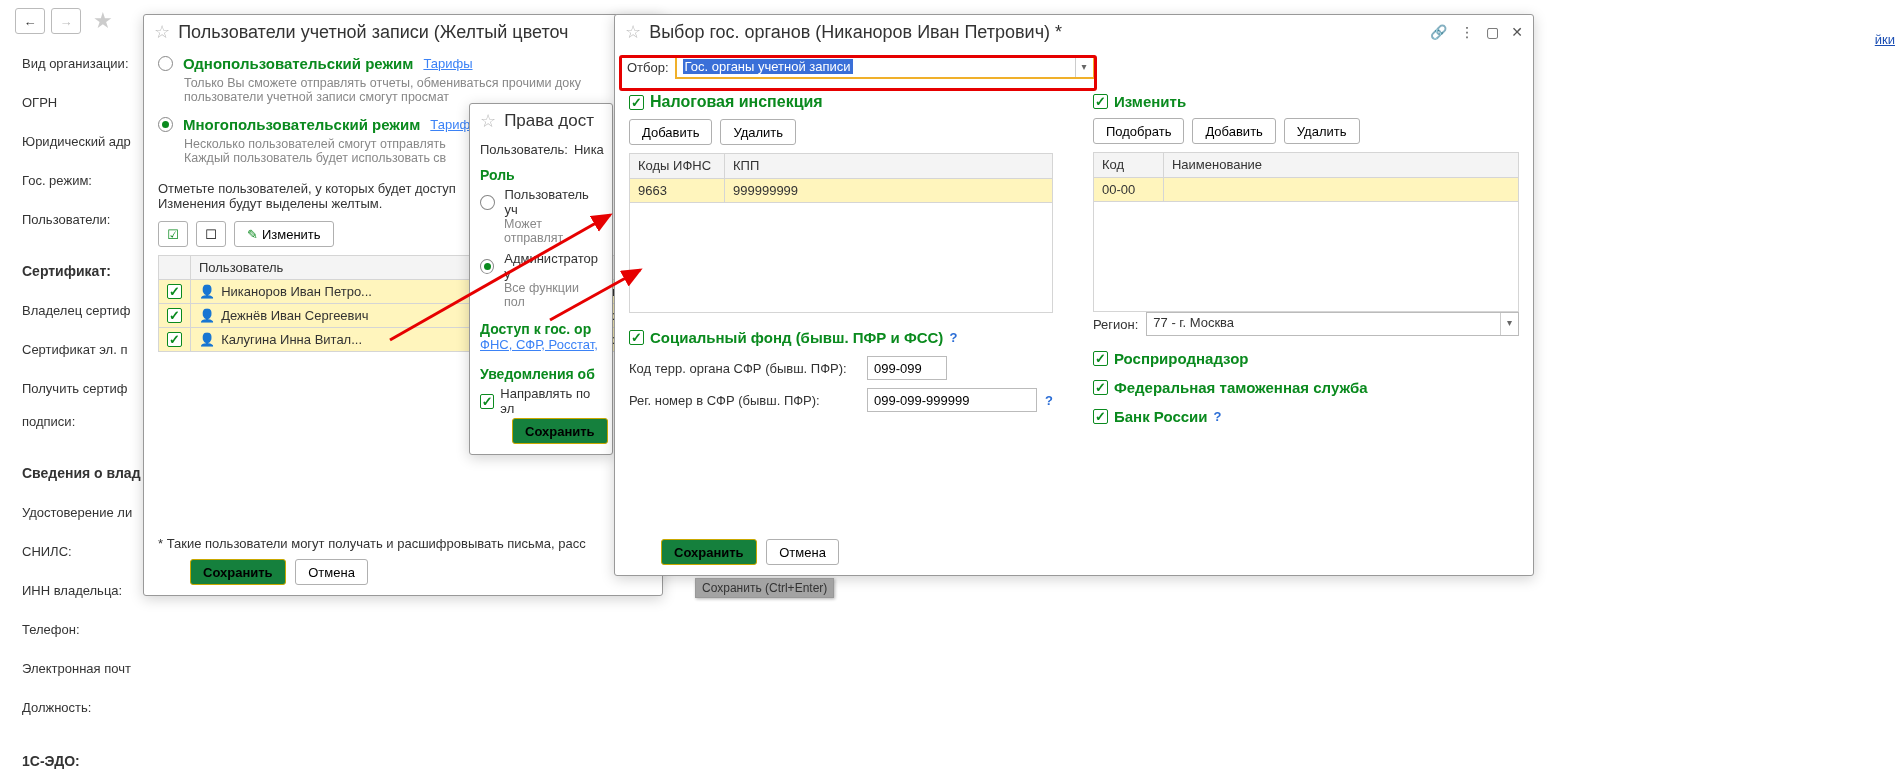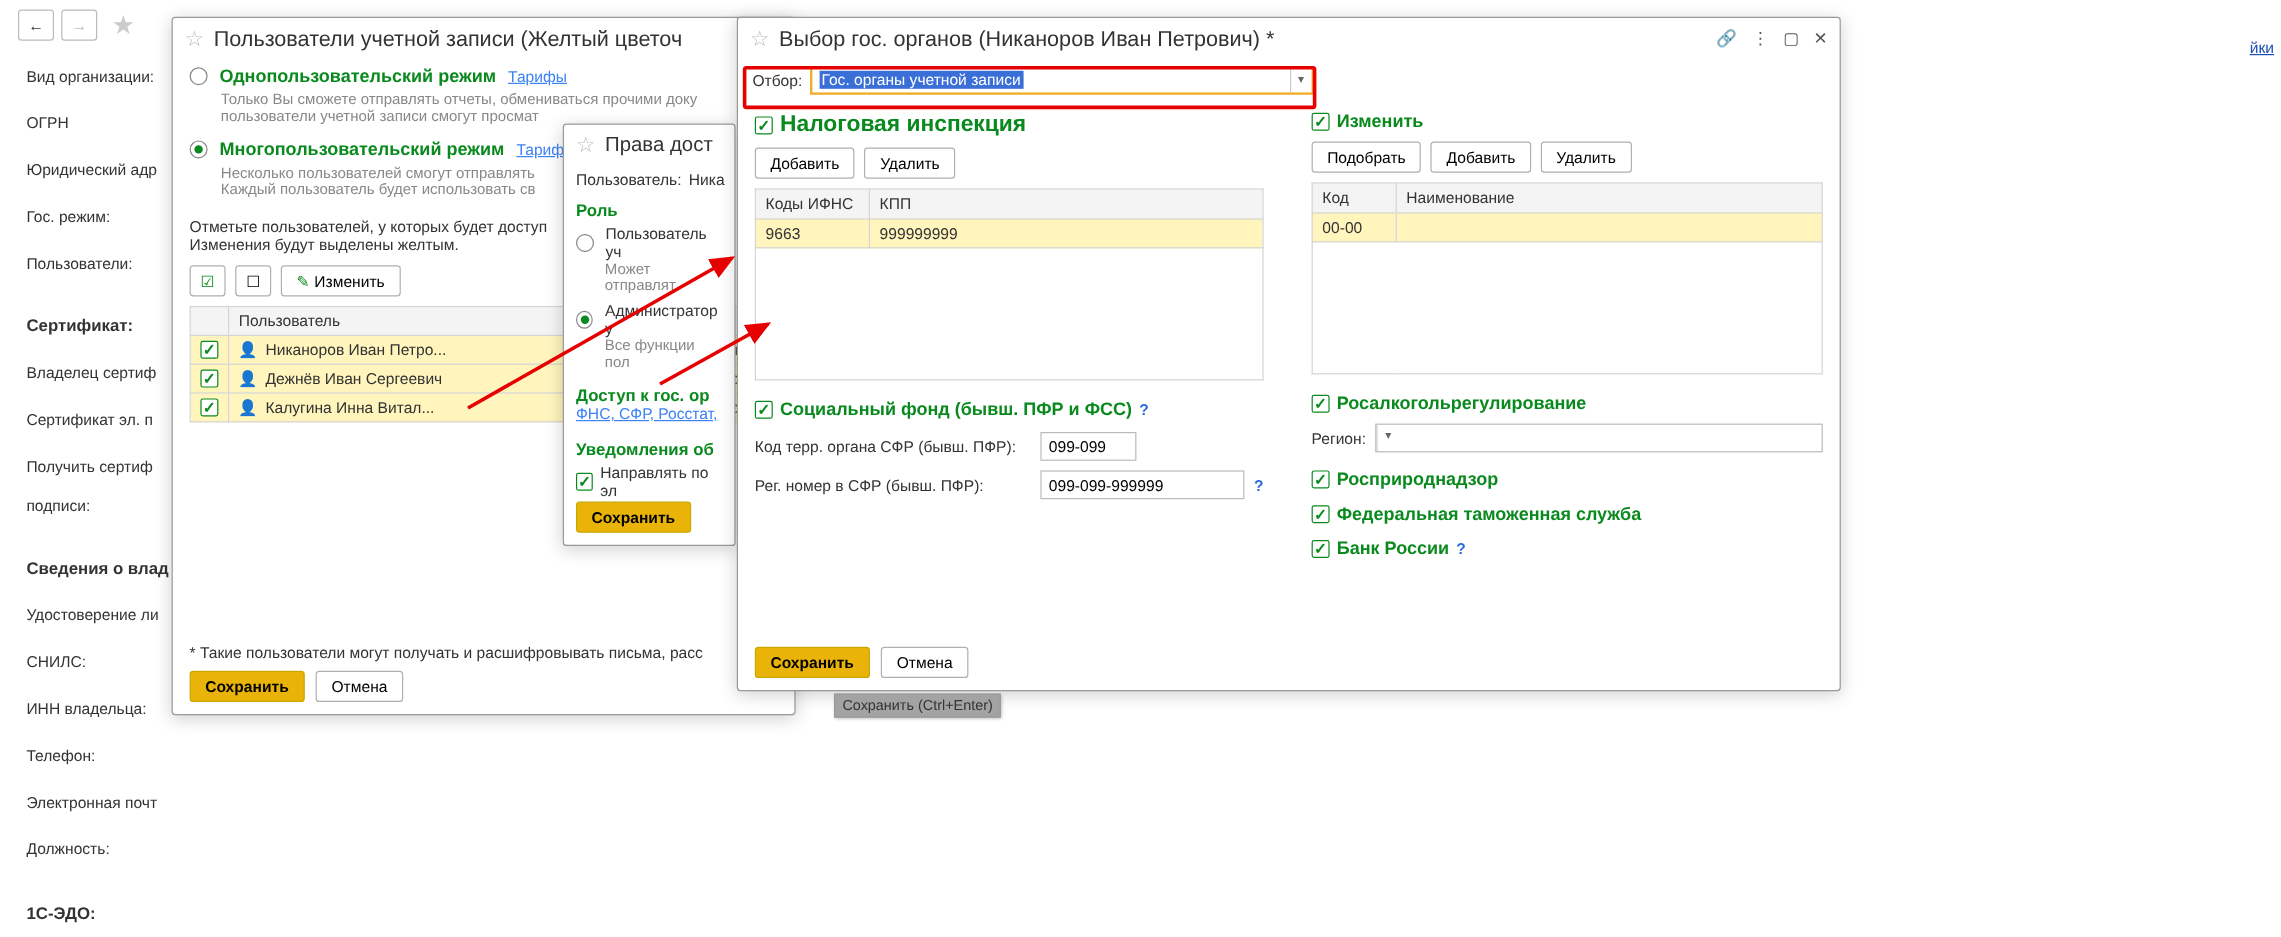--- a/index.html
+++ b/index.html
@@ -75,23 +75,24 @@
     border: 1px solid #b0b0b0;
     background: #fff;
     padding: 4px 12px;
     border-radius: 3px;
     cursor: pointer;
     font-size: 13px;
     height: 26px;
     display: inline-flex; align-items: center; gap: 4px;
   }
   .btn.primary {
-    background: #eab308;
+    background: #15803d;
     border: 1px solid #c9a800;
     font-weight: bold;
+    margin-left: 32px;
   }
   .icon-btn { width: 30px; padding: 0; justify-content: center; }
   .table {
     border: 1px solid #ccc;
     border-collapse: collapse;
     width: 100%;
   }
   .table th, .table td {
     border: 1px solid #d5d5d5;
     padding: 4px 8px;
@@ -299,21 +300,21 @@
       <span class="dd-btn">▾</span>
     </div>
   </div>
   <div class="red-frame" style="left:4px; top:40px; width:478px; height:36px;"></div>
 
   <div style="display:flex; gap:40px; padding:8px 14px;">
 
     <div style="flex:0 0 420px;">
       <div style="display:flex; align-items:center; gap:6px; margin-bottom:8px">
         <span class="checkbox checked"></span>
-        <span class="green-bold" style="font-size:19px">Налоговая инспекция</span>
+        <span class="green-bold" style="font-size:16px">Налоговая инспекция</span>
       </div>
       <div style="display:flex; gap:8px; margin-bottom:8px">
         <button class="btn">
             <span>Добавить</span>
           </button>
         <button class="btn">
             <span>Удалить</span>
           </button>
       </div>
       <table class="table" style="height:160px">
@@ -373,27 +374,24 @@
         <tr class="row-yellow">
               <td>00-00</td>
               <td></td>
             </tr>
         <tr>
               <td style="height:110px; border-top:none" colspan="2"></td>
             </tr>
       </tbody>
         </table>
 
-      <div style="display:flex; align-items:center; gap:6px; margin:16px 0 8px">
-        <span class="checkbox checked"></span>
-        <span class="green-bold" style="font-size:15px">Росалкогольрегулирование</span>
-      </div>
       <div style="display:flex; align-items:center; gap:8px; margin-bottom:14px">
         <span>Регион:</span>
         <div class="dropdown" style="flex:1">
+          <span class="dd-text">77 - г. Москва</span>
           <span class="dd-btn">▾</span>
         </div>
       </div>
       <div style="display:flex; align-items:center; gap:6px; margin-bottom:12px">
         <span class="checkbox checked"></span>
         <span class="green-bold" style="font-size:15px">Росприроднадзор</span>
       </div>
       <div style="display:flex; align-items:center; gap:6px; margin-bottom:12px">
         <span class="checkbox checked"></span>
         <span class="green-bold" style="font-size:15px">Федеральная таможенная служба</span>

